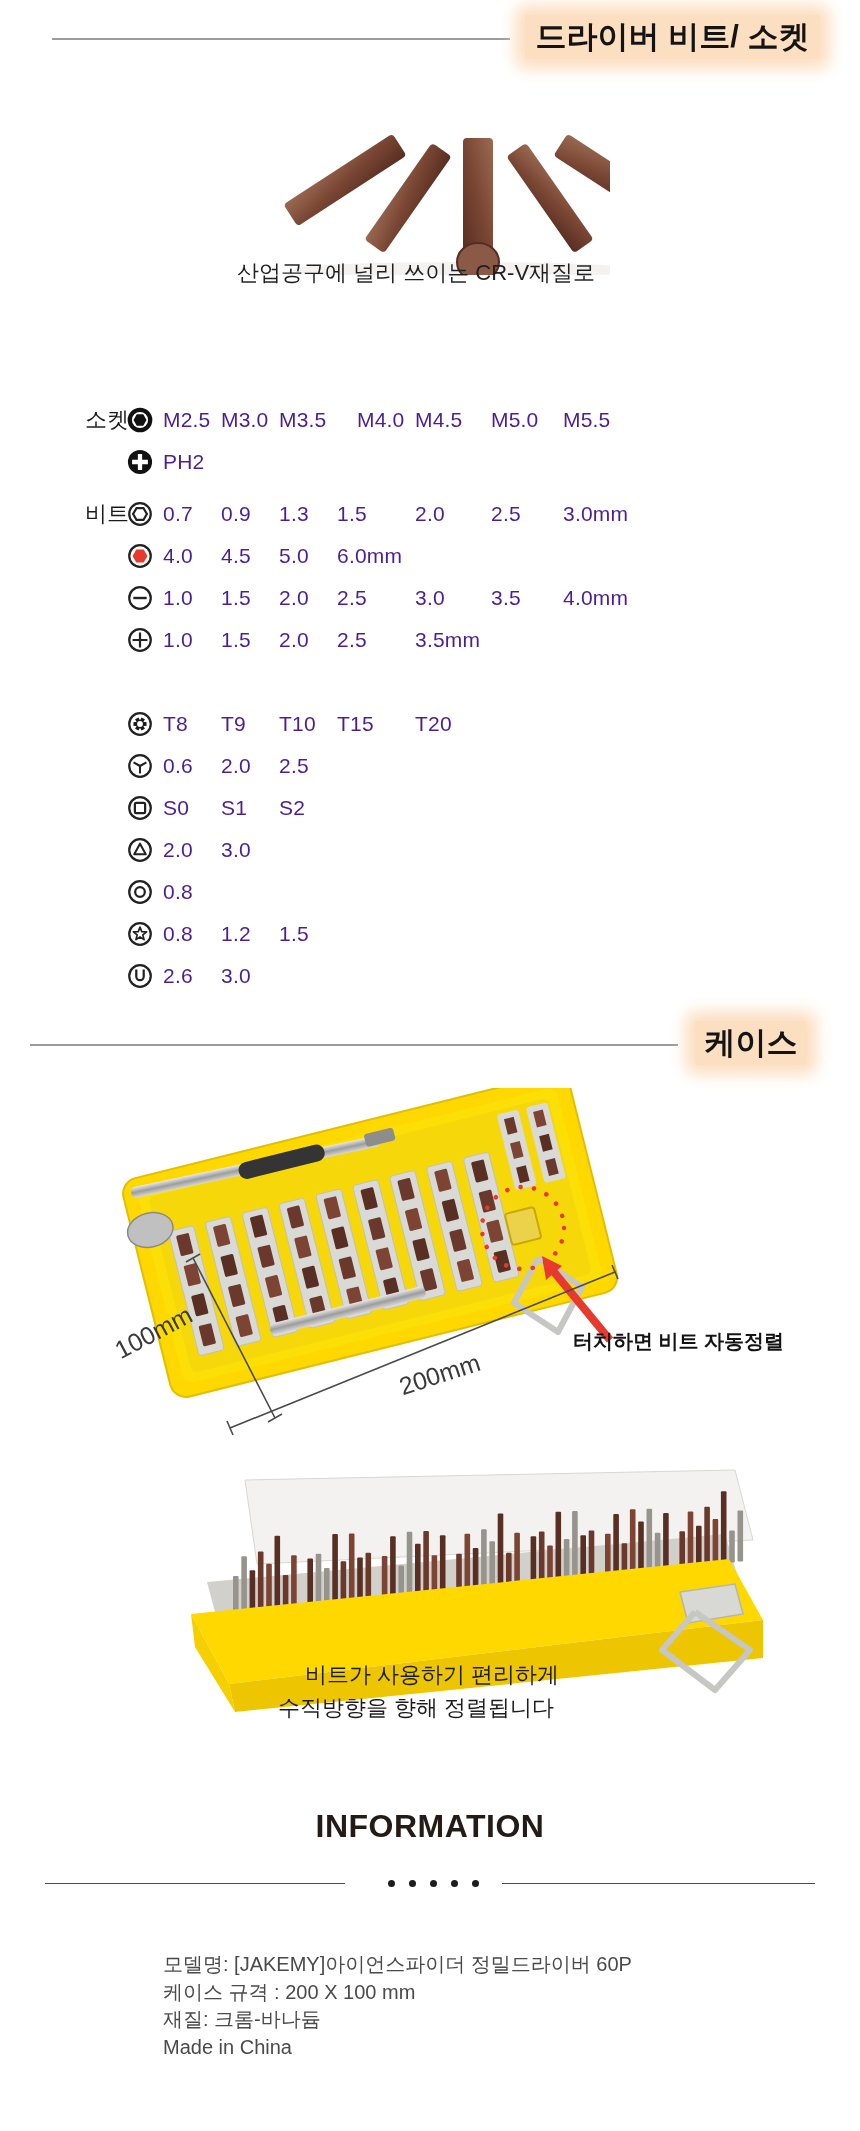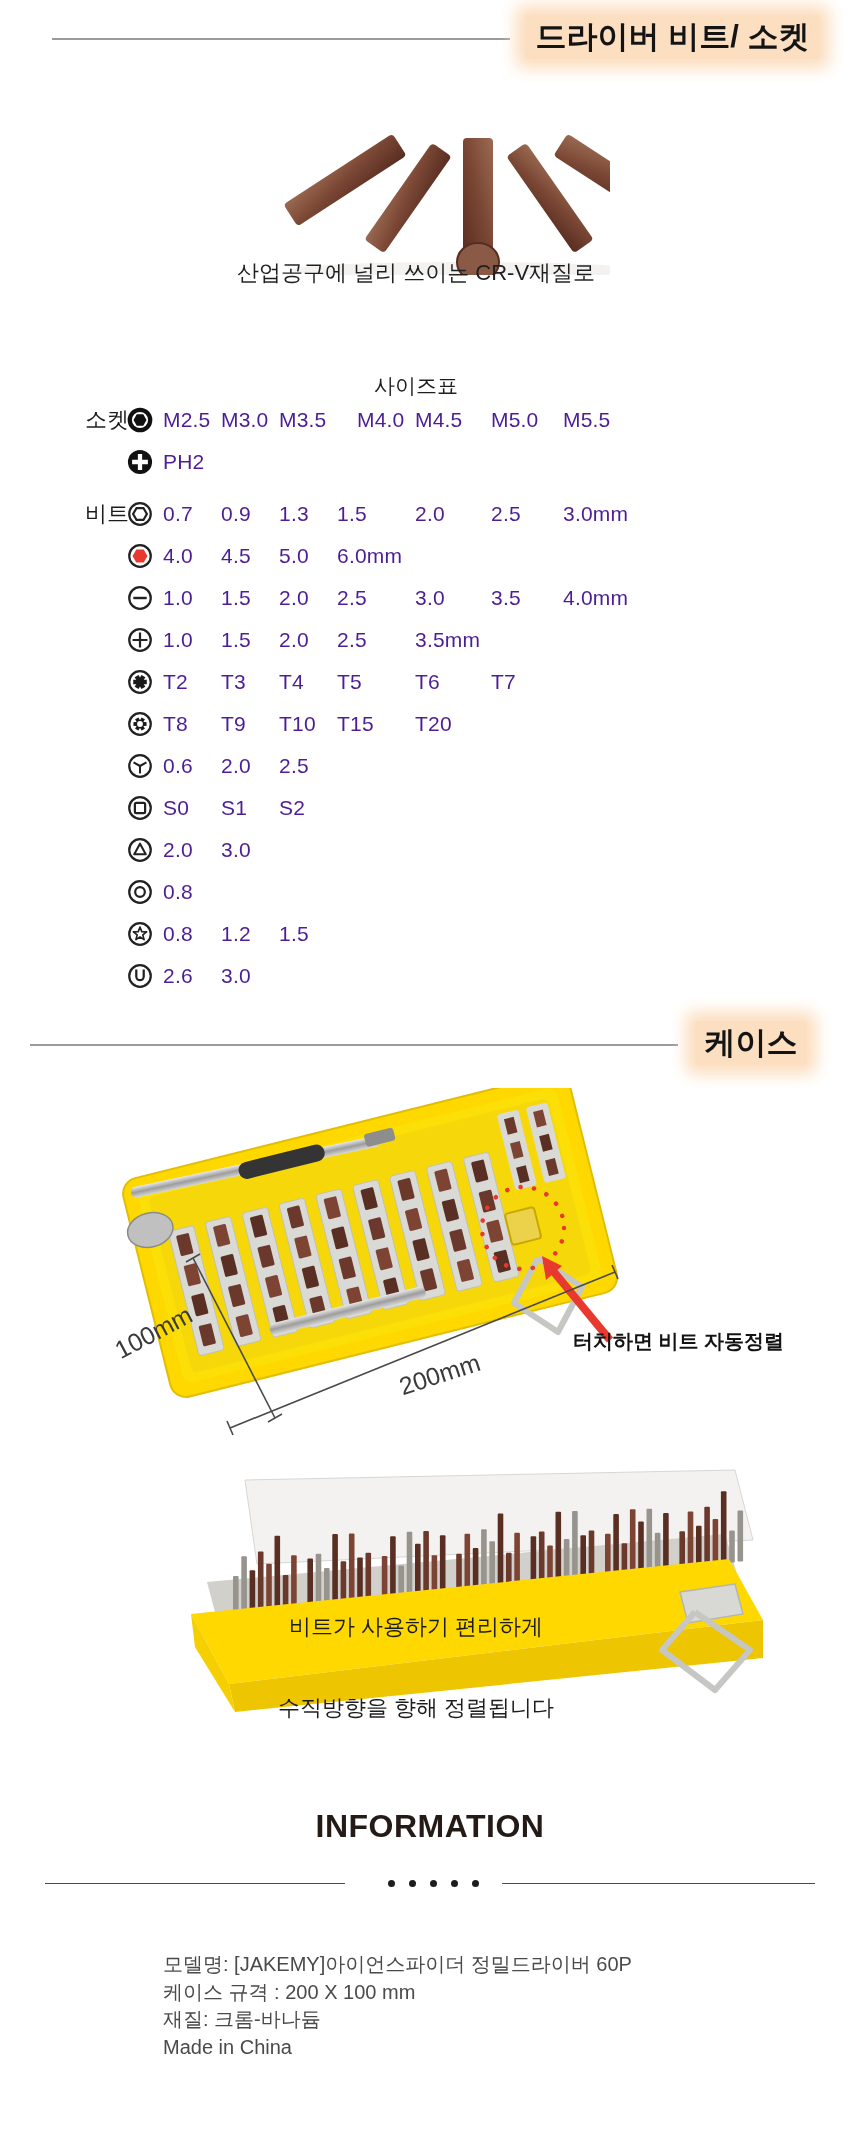--- a/index.html
+++ b/index.html
@@ -46,21 +46,20 @@
     <ellipse cx="215" cy="190" rx="175" ry="8" fill="#f4f2f0"></ellipse>
     <rect x="30" y="87" width="130" height="26" rx="4" fill="url(#bitg)" transform="rotate(-33,95,100)"></rect>
     <rect x="99" y="106" width="118" height="24" rx="4" fill="url(#bitg)" transform="rotate(-55,158,118)"></rect>
     <rect x="168" y="103" width="120" height="30" rx="4" fill="url(#bitg)" transform="rotate(90,228,118)"></rect>
     <ellipse cx="228" cy="182" rx="21" ry="19" fill="#8a5a47" stroke="#572d21" stroke-width="2"></ellipse>
     <rect x="241" y="106" width="118" height="24" rx="4" fill="url(#bitg)" transform="rotate(55,300,118)"></rect>
     <rect x="300" y="87" width="130" height="26" rx="4" fill="url(#bitg)" transform="rotate(33,365,100)"></rect>
   </svg>
 
   <div class="center-text desc" style="top:258px;">산업공구에 널리 쓰이는 CR-V재질로</div>
-  <div class="center-text table-title" style="top:372px;">사이즈표</div>
 
   <div id="size-table">
       <div class="srow" style="top: 0px;">
         <span class="rlabel">소켓</span>
         <span class="ricon"><svg viewBox="-14 -14 28 28" width="26" height="26">
             <circle r="11" fill="none" stroke="#111" stroke-width="4.6"></circle>
             <polygon points="7,0 3.5,6.06 -3.5,6.06 -7,0 -3.5,-6.06 3.5,-6.06" fill="#111"></polygon>
           </svg></span>
         <span class="rval" style="left: 78px;">M2.5</span>
         <span class="rval" style="left: 136px; text-align: center;">M3.0</span>
@@ -121,37 +120,20 @@
         <span class="rlabel"></span>
         <span class="ricon"><svg viewBox="-14 -14 28 28" width="26" height="26">
             <circle r="11.6" fill="none" stroke="#222" stroke-width="2.4"></circle>
             <path d="M-8 0H8M0 -8V8" stroke="#222" stroke-width="2.4" fill="none"></path>
           </svg></span>
         <span class="rval" style="left: 78px;">1.0</span>
         <span class="rval" style="left: 136px;">1.5</span>
         <span class="rval" style="left: 194px;">2.0</span>
         <span class="rval" style="left: 252px;">2.5</span>
         <span class="rval" style="left: 330px;">3.5mm</span>
-      </div>
-      <div class="srow" style="top: 262px;">
-        <span class="rlabel"></span>
-        <span class="ricon"><svg viewBox="-14 -14 28 28" width="26" height="26">
-            <circle r="11.6" fill="none" stroke="#222" stroke-width="2.4"></circle>
-            <g stroke="#1a1a1a" stroke-width="4.8">
-              <line x1="-7.3" x2="7.3"></line>
-              <line x1="-7.3" x2="7.3" transform="rotate(60)"></line>
-              <line x1="-7.3" x2="7.3" transform="rotate(120)"></line>
-            </g>
-          </svg></span>
-        <span class="rval" style="left: 78px;">T2</span>
-        <span class="rval" style="left: 136px;">T3</span>
-        <span class="rval" style="left: 194px;">T4</span>
-        <span class="rval" style="left: 252px;">T5</span>
-        <span class="rval" style="left: 330px;">T6</span>
-        <span class="rval" style="left: 406px;">T7</span>
       </div>
       <div class="srow" style="top: 304px;">
         <span class="rlabel"></span>
         <span class="ricon"><svg viewBox="-14 -14 28 28" width="26" height="26">
             <circle r="11.6" fill="none" stroke="#222" stroke-width="2.4"></circle>
             <g stroke="#1a1a1a" stroke-width="4.2">
               <line x1="-7" x2="7"></line>
               <line x1="-7" x2="7" transform="rotate(60)"></line>
               <line x1="-7" x2="7" transform="rotate(120)"></line>
             </g>
@@ -378,21 +360,21 @@
         <rect x="625.8999999999999" y="29.210000000000008" width="5.6" height="72" rx="1" fill="#5a2f23"></rect>
         <rect x="634.1999999999998" y="68.38000000000002" width="5.6" height="32" rx="1" fill="#97948e"></rect>
         <rect x="642.4999999999998" y="48.55000000000001" width="5.6" height="51" rx="1" fill="#97948e"></rect>
       </g>
     <polygon points="96,152 634,97 668,158 134,222" fill="#ffd800"></polygon>
     <polygon points="134,222 668,158 668,196 140,250" fill="#edc500"></polygon>
     <polygon points="96,152 134,222 140,250 100,185" fill="#f5cf00"></polygon>
     <polygon points="585,130 640,122 648,152 593,161" fill="#d8d8d4" stroke="#b5b5b1" stroke-width="1.5"></polygon>
     <polyline points="600,150 655,188 620,228 567,188 600,150" fill="none" stroke="#c6c6c2" stroke-width="6" stroke-linejoin="round"></polyline>
   </svg>
-  <div class="center-text case-desc" style="top:1612px;">비트가 사용하기 편리하게</div>
+  <div class="center-text case-desc" style="top:1660px;padding-left:16px;">비트가 사용하기 편리하게</div>
   <div class="center-text case-desc" style="top:1693px;">수직방향을 향해 정렬됩니다</div>
 
   <div class="info-title" style="top:1808px;">INFORMATION</div>
   <div class="thinline" style="left:45px;top:1883px;width:300px;"></div>
   <div class="dots" style="left:381px;top:1880px;">
     <span class="dot"></span>
     <span class="dot"></span>
     <span class="dot"></span>
     <span class="dot"></span>
     <span class="dot"></span>

